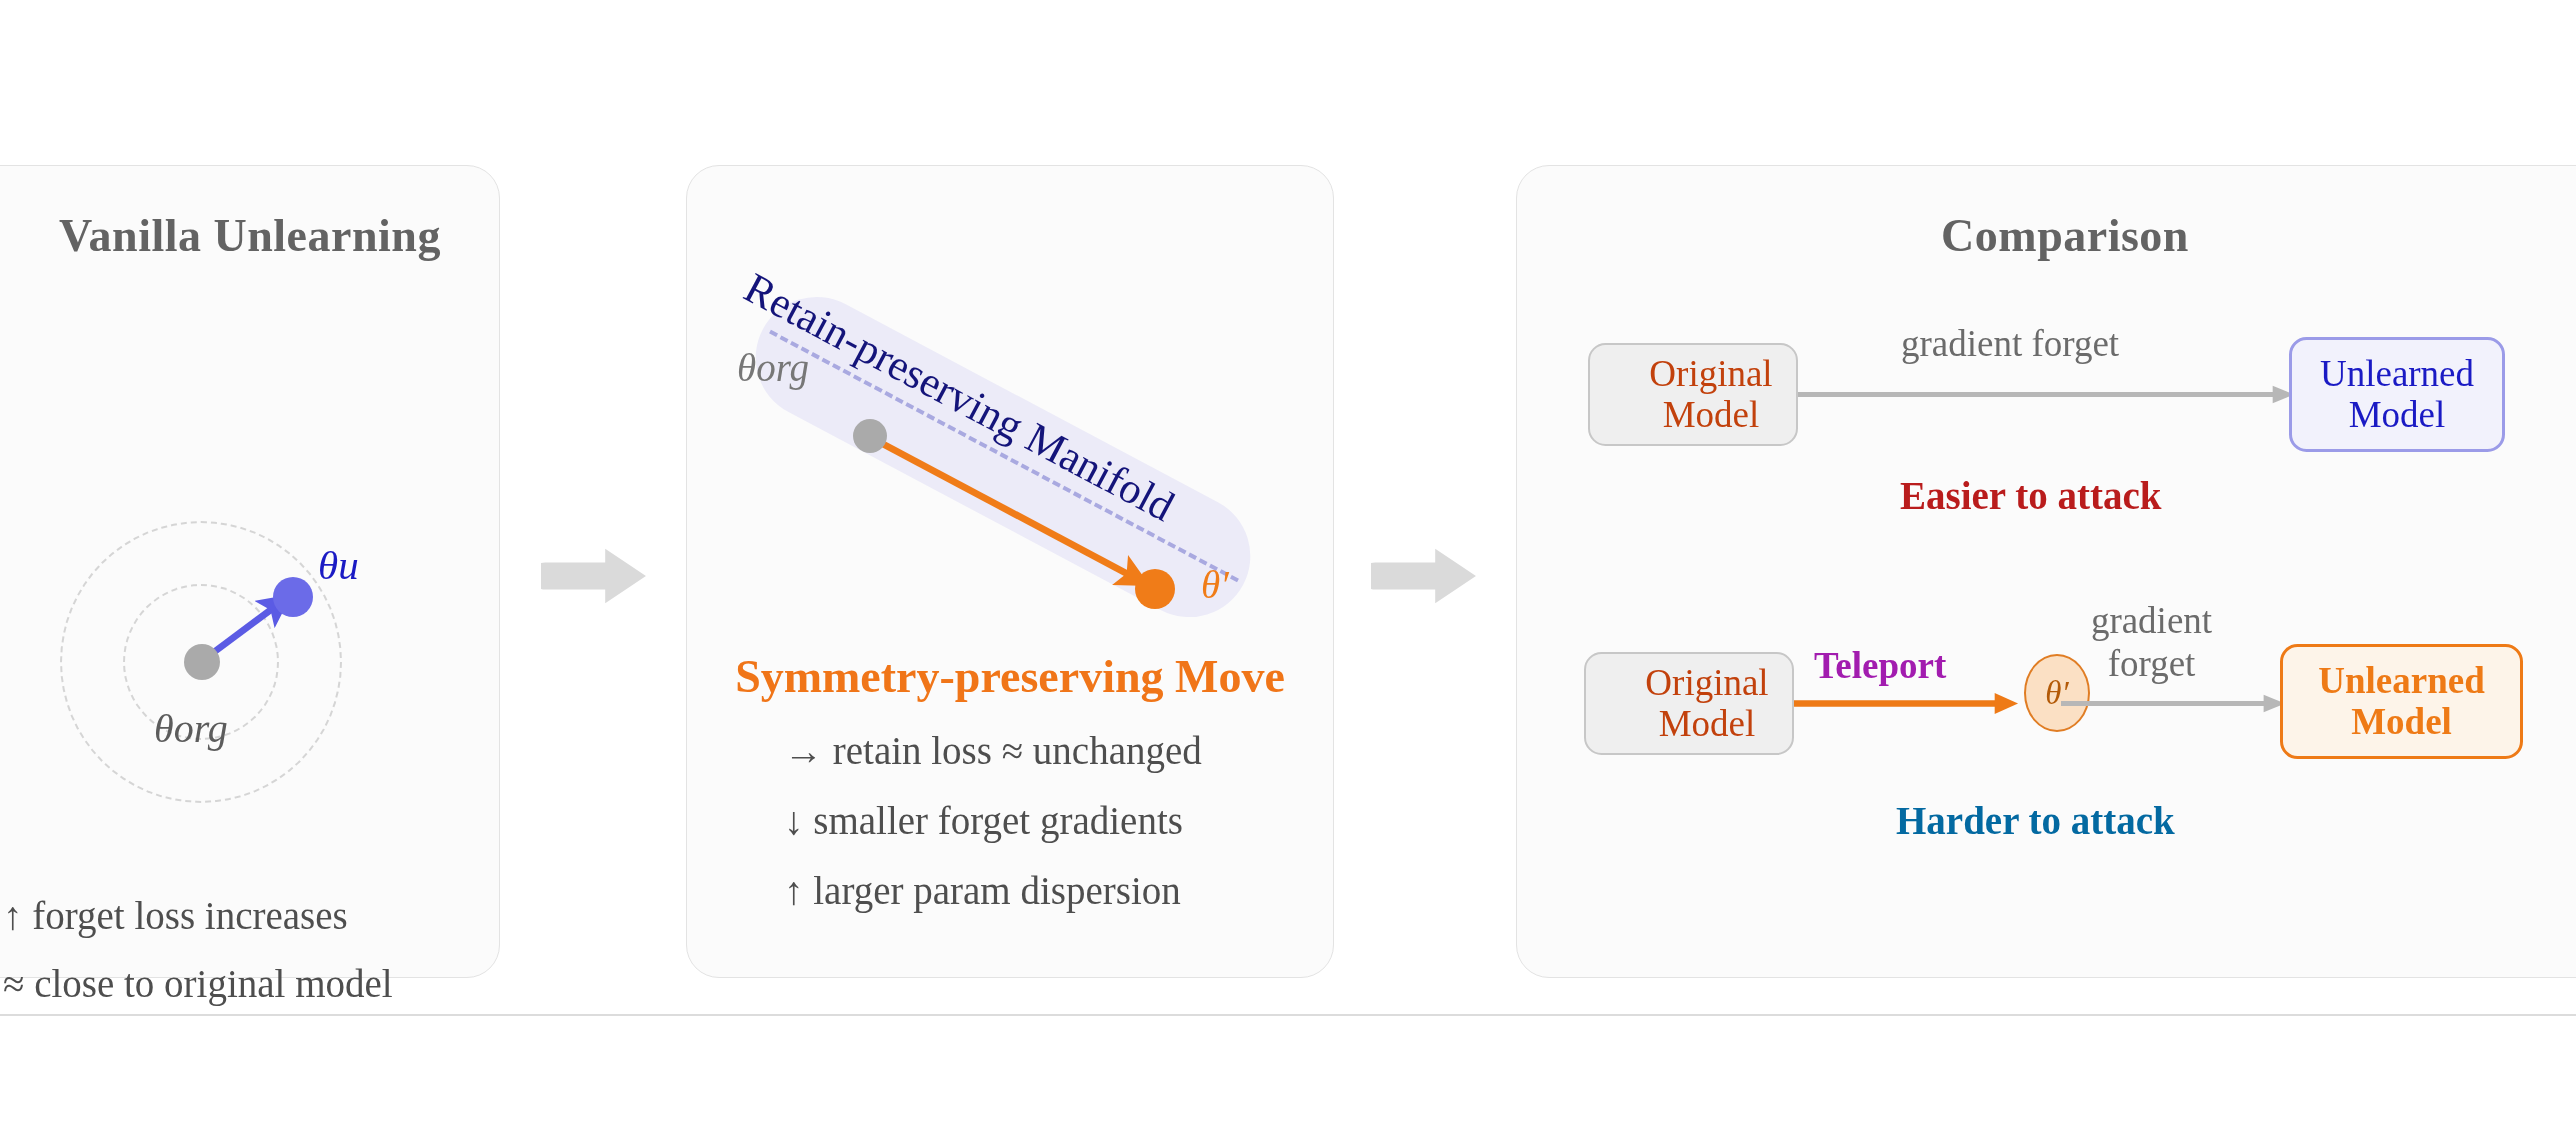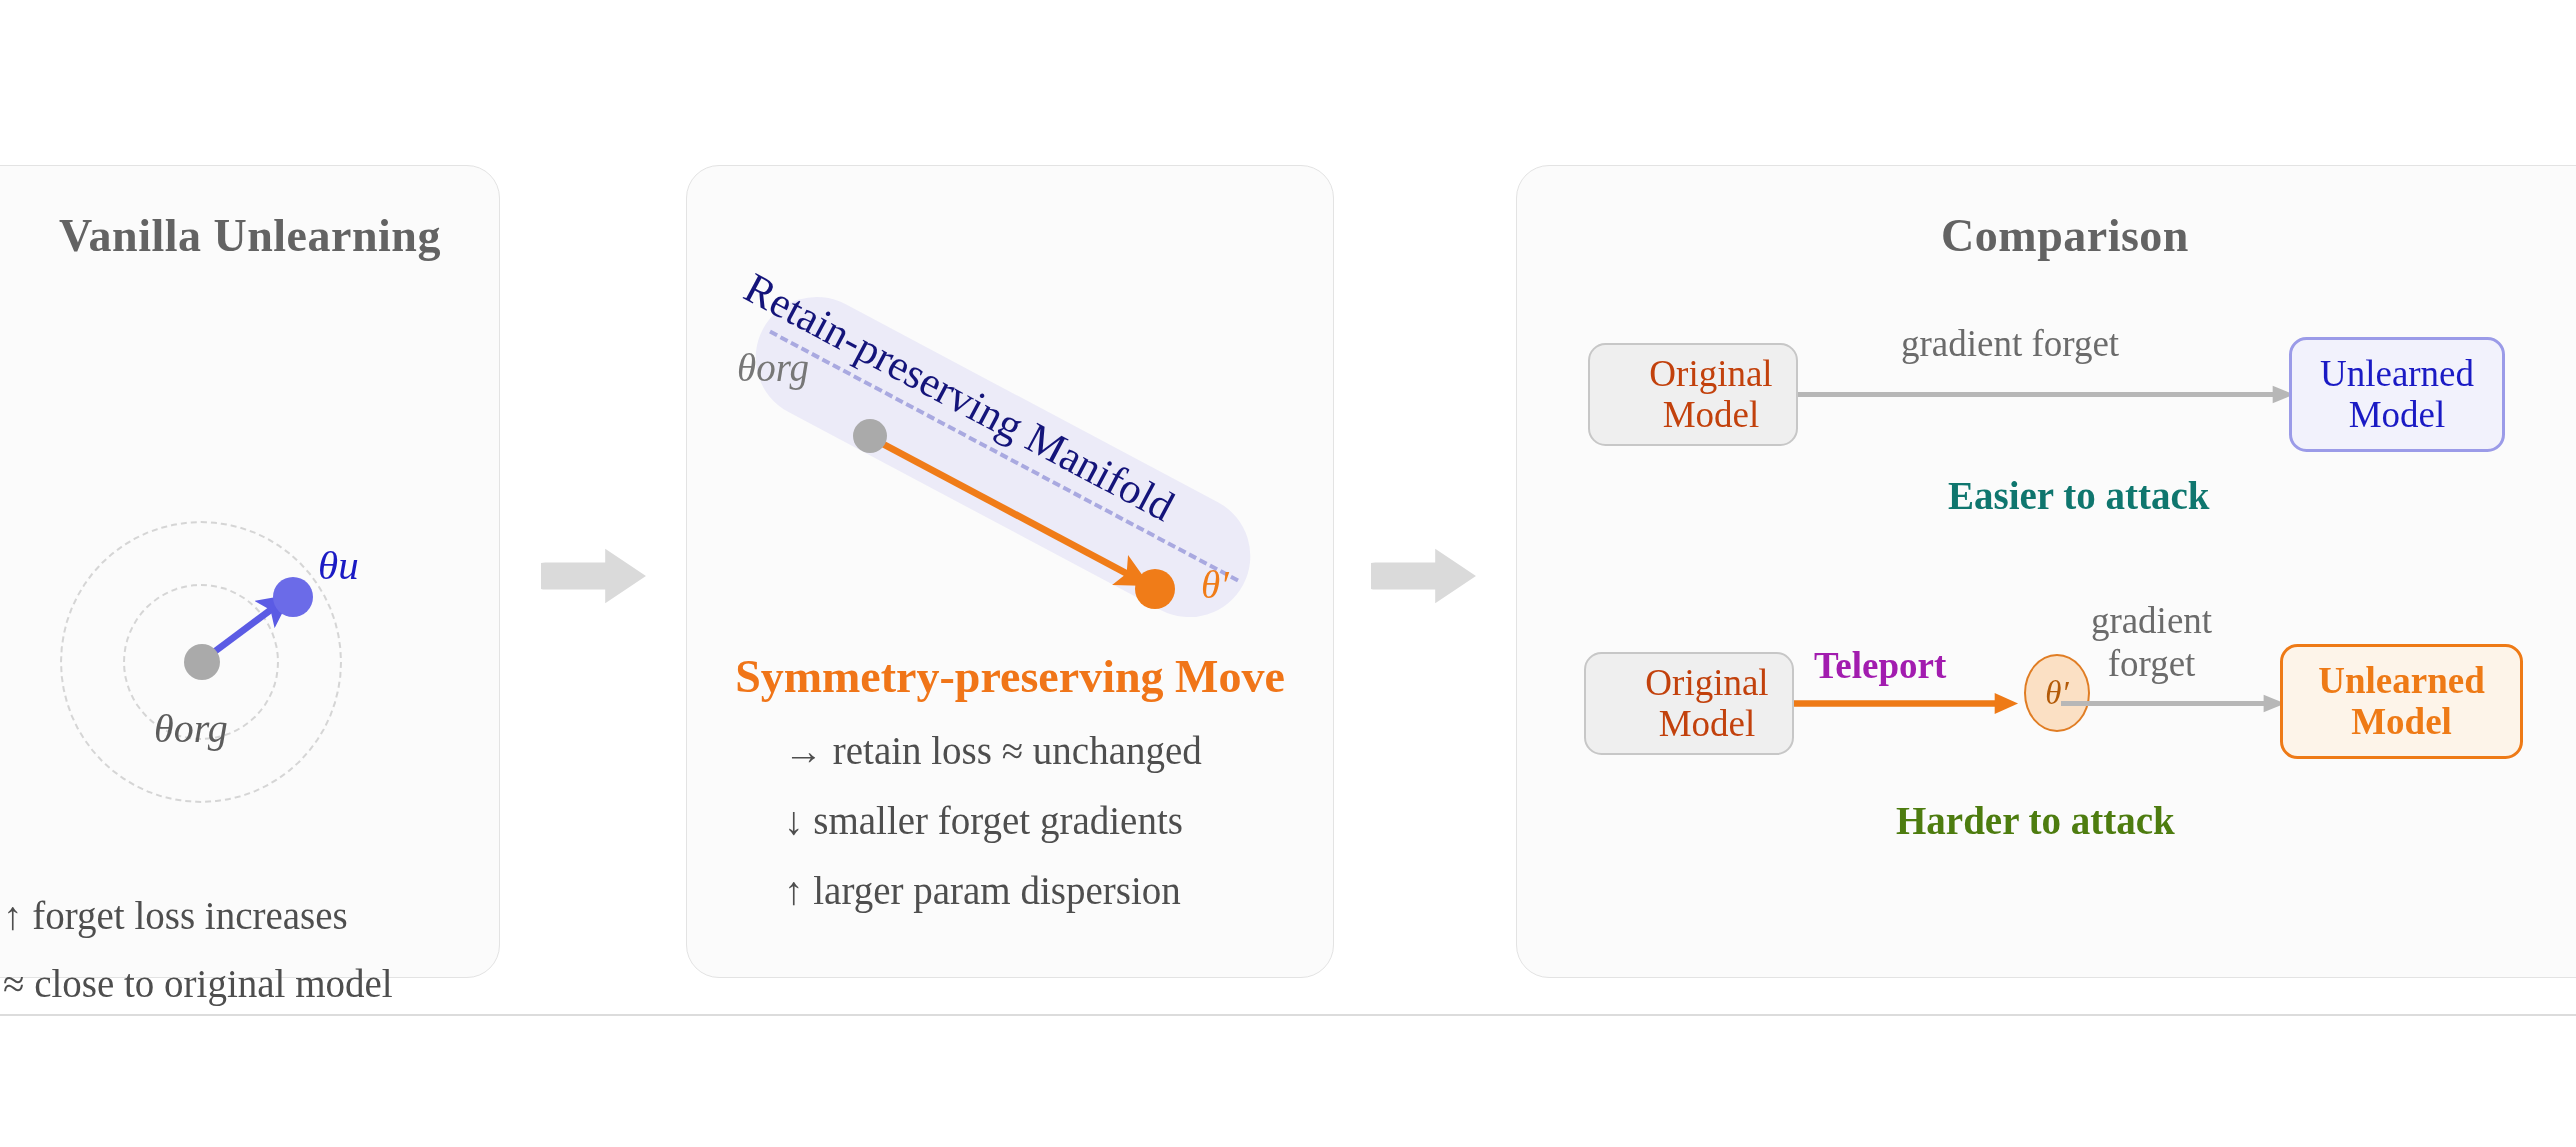--- a/index.html
+++ b/index.html
@@ -262,26 +262,26 @@
   }
 
   .verdict {
     position: absolute;
     font-size: 39px;
     font-weight: bold;
     white-space: nowrap;
     font-family: "Liberation Serif", "DejaVu Serif", serif;
   }
   #verdict-easier {
-    left: 1948px; top: 439px;
-    color: #0f766e;
+    left: 1900px; top: 439px;
+    color: #b91c1c;
   }
   #verdict-harder {
     left: 1896px; top: 764px;
-    color: #4d7c0f;
+    color: #0369a1;
   }
 </style>
 </head>
 <body>
 
 <div id="canvas">
 
   <div class="panel" id="panel-vanilla">
     <div class="panel-title">Vanilla Unlearning</div>
 

